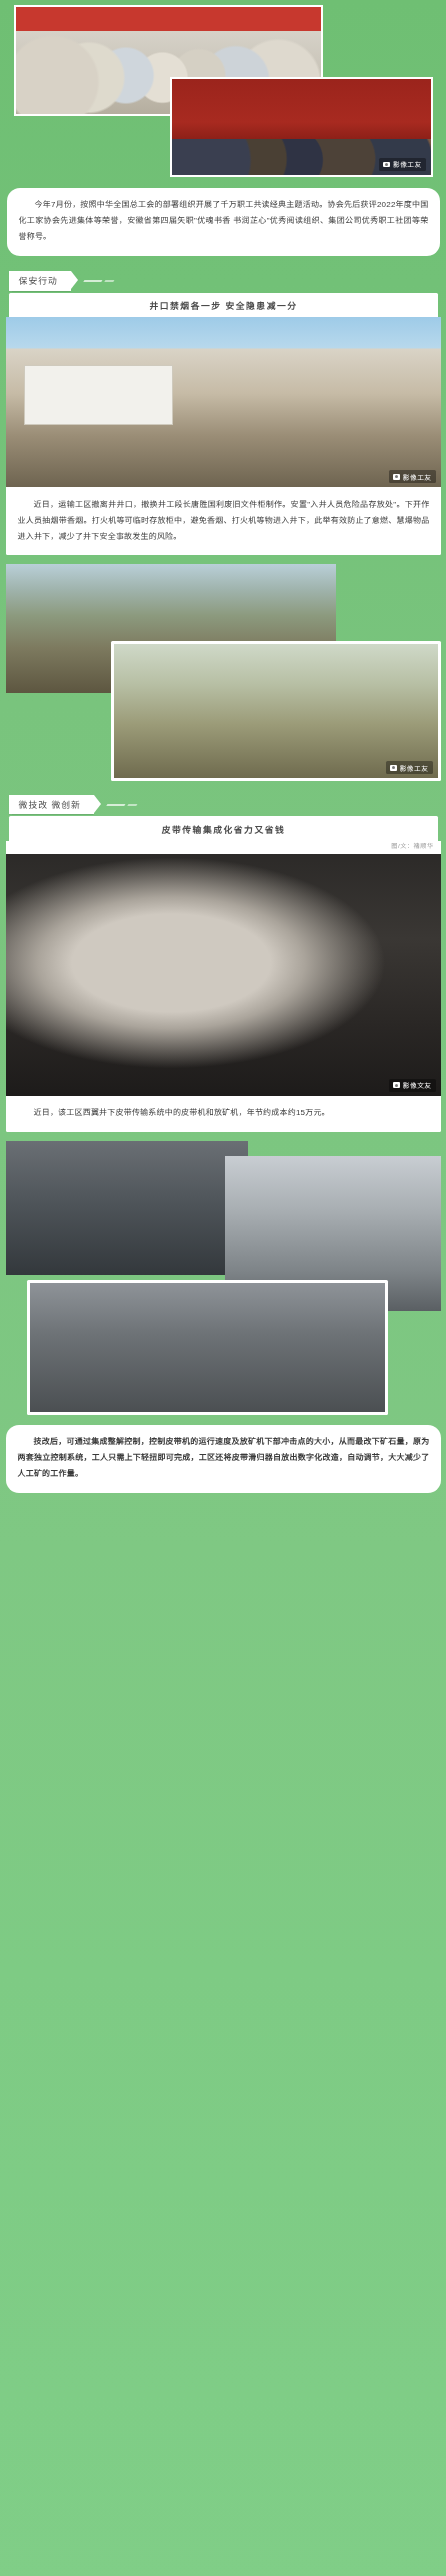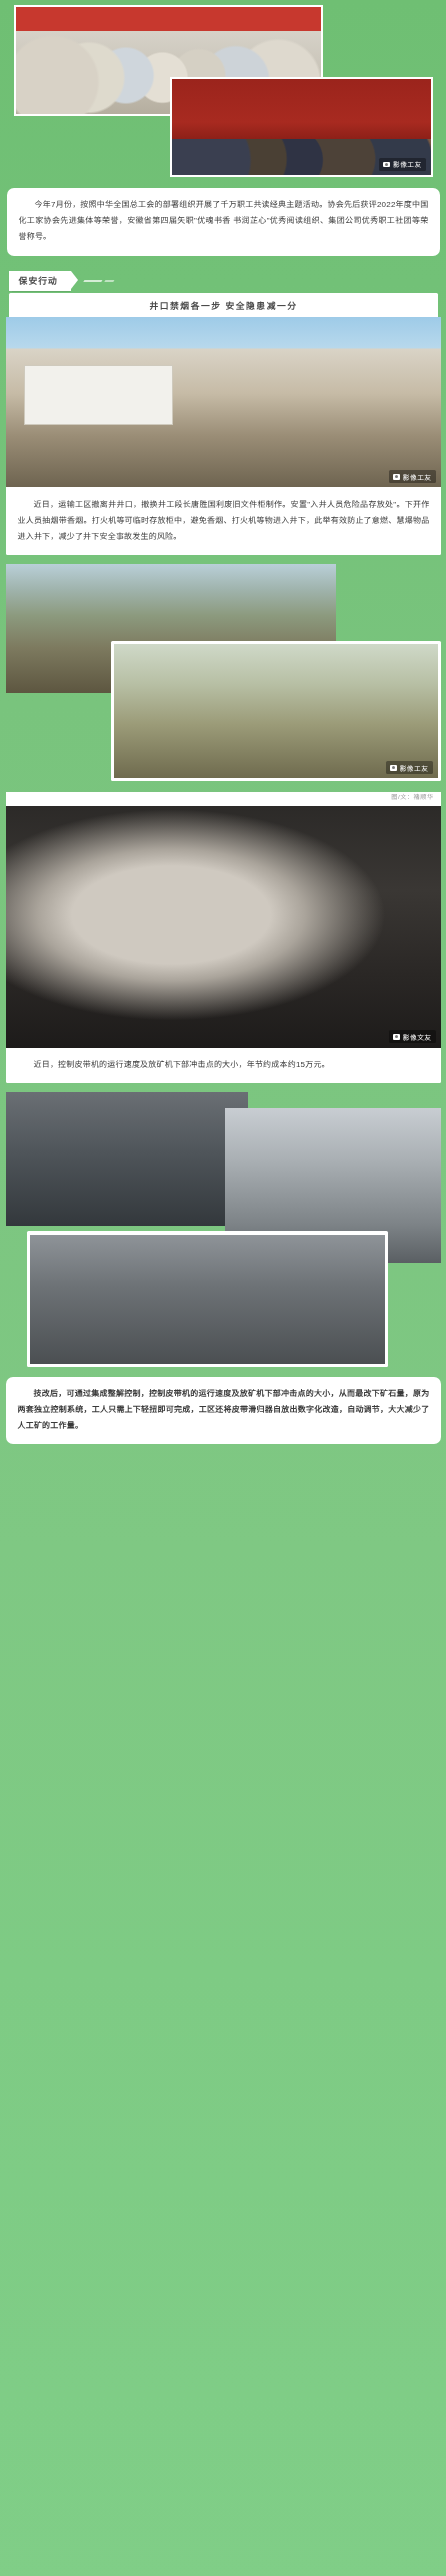--- a/index.html
+++ b/index.html
@@ -49,21 +49,21 @@
     position: absolute;
     left: 2.1px; top: 1.3px;
     width: 3.1px; height: 3.1px;
     border-radius: 50%;
     background: #777;
   }
 
   
   .textcard {
     background: #ffffff;
-    border-radius: 7px;
+    border-radius: 13px;
     padding: 9.3px 11.3px 10.3px 11.3px;
     color: #3a3a3a;
     font-size: 8px;
     line-height: 2.0;
     text-align: justify;
     letter-spacing: 0.2px;
   }
   .textcard p { text-indent: 2em; }
 
   
@@ -71,21 +71,21 @@
     position: relative;
     height: 24px;
     margin: 0 0 0 9.3px;
     display: flex;
     align-items: center;
   }
   .ribbon {
     background: #ffffff;
     color: #4a4a4a;
     font-size: 8.8px;
-    font-weight: bold;
+    font-weight: normal;
     padding: 3.1px 13.4px 3.1px 9.3px;
     letter-spacing: 1px;
     position: relative;
     display: inline-block;
     box-shadow: 0 0.5px 1px rgba(0,0,0,0.10);
   }
   .ribbon:after {
     content: "";
     position: absolute;
     right: -7.2px; top: 0;
@@ -317,36 +317,42 @@
           <span>影像工友</span>
         </div>
       </div>
     </div>
   </div>
 
 </div>
 
 <div class="section">
 
-
+  <div class="ribbon-wrap">
+    <div class="ribbon">微技改 微创新</div>
+    <div class="ribbon-deco"></div>
+    <div class="ribbon-deco2"></div>
+  </div>
+
+  <div class="titlebar">皮带传输集成化省力又省钱</div>
   <div class="byline">图/文：褚顺华</div>
 
   <div style="margin: 0 6.2px;">
     <div class="photo" style="height: 242px;">
       <div class="img-belt1"></div>
       <div class="ph-label">
         <span class="cam-ico"></span>
         <span>影像文友</span>
       </div>
     </div>
   </div>
 
   <div style="padding: 0 6.2px 9.3px 6.2px;">
     <div class="textcard" style="border-radius: 0 0 1.5px 1.5px;">
-      <p>近日，控制皮带机的运行速度及放矿机下部冲击点的大小，年节约成本约15万元。</p>
+      <p>近日，该工区西翼井下皮带传输系统中的皮带机和放矿机，年节约成本约15万元。</p>
     </div>
   </div>
 
   <div style="position: relative; height: 278px; margin: 0 6.2px 6.2px 6.2px;">
     <div class="photo" style="position:absolute; left:0; top:0; width: 242px; height: 134px;">
       <div class="img-belt2"></div>
     </div>
     <div class="photo" style="position:absolute; right:0; top:15.5px; width: 216px; height: 155px;">
       <div class="img-belt4"></div>
     </div>

